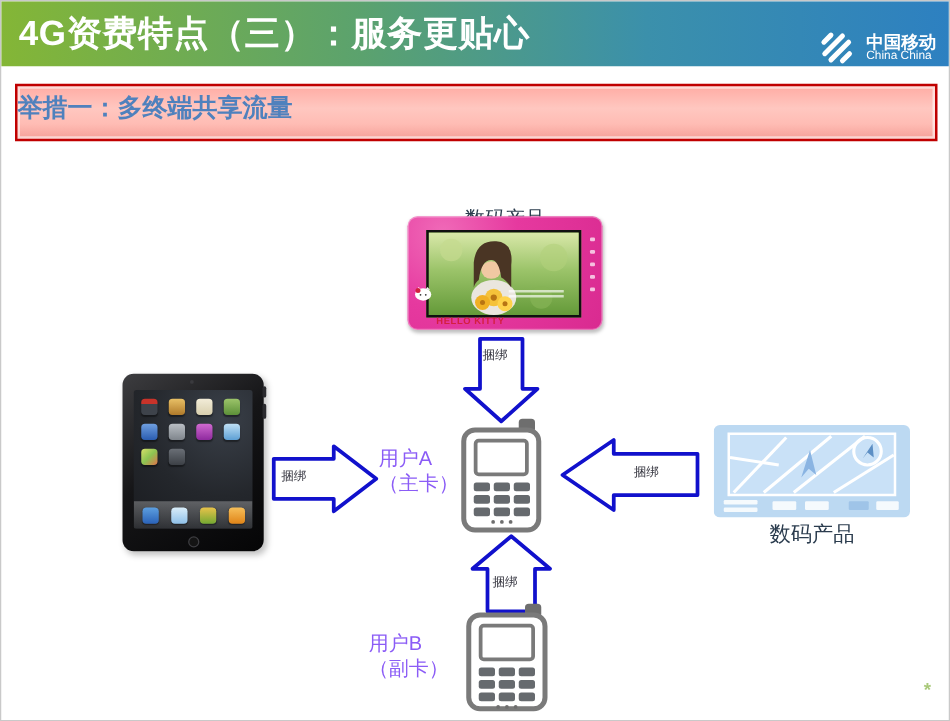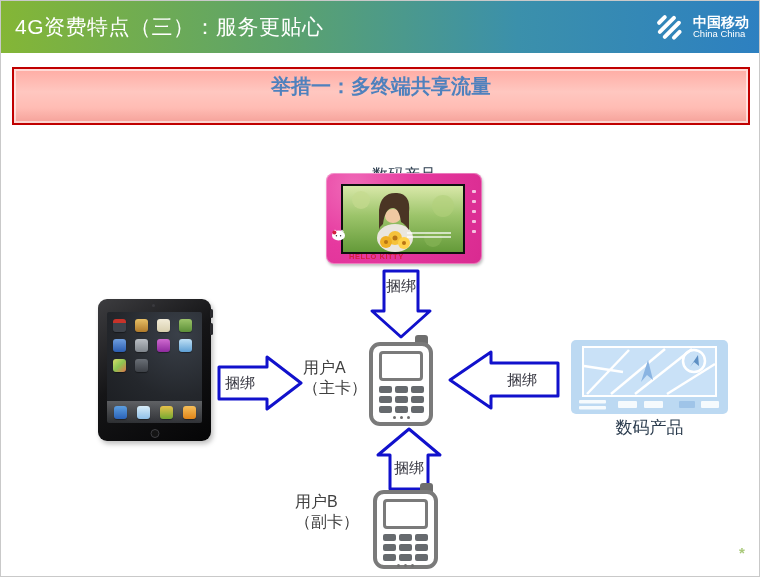--- a/index.html
+++ b/index.html
@@ -1,42 +1,42 @@
 <!DOCTYPE html>
 <html><head>
 <meta charset="utf-8">
 <style>
   html,body{margin:0;padding:0;background:#e8e8e8;font-family:"Liberation Sans","DejaVu Sans",sans-serif;}
   .slide{position:relative;width:760px;height:577px;background:#ffffff;overflow:hidden;border:1px solid #c9c9c9;box-sizing:border-box;}
 
   
   .header{position:absolute;left:0;top:0;width:760px;height:52px;
     background:linear-gradient(90deg,#84b636 0%,#5ba26e 38%,#3b90ab 68%,#2d80c1 100%);}
-  .header-title{position:absolute;left:14px;top:0;line-height:52px;font-size:21px;font-weight:normal;color:#ffffff;letter-spacing:.5px;white-space:nowrap;}
-  .logo{position:absolute;right:12px;top:8px;display:flex;align-items:center;gap:6px;}
+  .header-title{position:absolute;left:14px;top:0;line-height:52px;font-size:28px;font-weight:bold;color:#ffffff;letter-spacing:.5px;white-space:nowrap;}
+  .logo{position:absolute;right:12px;top:19px;display:flex;align-items:center;gap:6px;}
   .logo-mark{width:36px;height:36px;position:relative;}
   .logo-stripes{position:absolute;left:2px;top:2px;width:32px;height:32px;transform:rotate(-45deg);display:flex;flex-direction:column;justify-content:center;gap:3px;align-items:center;}
   .logo-stripes span{display:block;height:4px;border-radius:2px;background:#fff;}
   .ls1{width:12px;} .ls2{width:24px;} .ls3{width:24px;} .ls4{width:12px;}
   .logo-text{display:flex;flex-direction:column;line-height:1.05;}
   .logo-cn{color:#fff;font-size:14px;font-weight:bold;}
   .logo-en{color:#fff;font-size:9.5px;}
 
   
-  .banner{position:absolute;left:11px;top:66px;width:738px;height:58px;box-sizing:border-box;
+  .banner{position:absolute;left:11px;top:66px;width:738px;height:46px;box-sizing:border-box;
     border:2px solid #c00000;
     background:linear-gradient(180deg,#ffaca4 0%,#ffc7c0 42%,#ffbcb4 72%,#f5a199 100%);
     box-shadow:inset 0 0 0 2px rgba(255,255,255,.55);
-    text-align:center;}
+    text-align:left;}
   .banner-title{margin-top:4px;font-size:20px;font-weight:bold;color:#4f81bd;}
   .banner-sub{margin-top:2px;font-size:16.5px;font-weight:bold;color:#4f81bd;white-space:nowrap;}
 
   
   .dev-label{position:absolute;text-align:center;font-size:16px;color:#2b3c4e;}
-  .user-label{position:absolute;font-size:16px;color:#404040;line-height:1.25;}
+  .user-label{position:absolute;font-size:16px;color:#8b5cf6;line-height:1.25;}
 
   
   .frame{position:absolute;left:325px;top:172px;width:156px;height:91px;border-radius:8px;
     background:radial-gradient(circle at 18% 15%,#f06ab8 0%,#e6399f 40%,#d92a90 100%);
     box-shadow:inset 0 0 0 1px rgba(255,255,255,.35),1px 2px 3px rgba(0,0,0,.25);}
   .frame-photo{position:absolute;left:15px;top:11px;width:120px;height:66px;border:2px solid #101010;background:#7fae4e;}
   .frame-photo svg{display:block;}
   .frame-btns{position:absolute;right:6px;top:17px;display:flex;flex-direction:column;gap:7px;}
   .frame-btns span{width:4px;height:3px;background:rgba(255,255,255,.7);border-radius:1px;}
   .frame-bottom{position:absolute;left:5px;bottom:3px;display:flex;align-items:center;gap:3px;}
@@ -82,21 +82,21 @@
   .phone .body{position:absolute;left:0;top:0;right:0;bottom:0;background:#fff;border:4px solid #7a7a7a;border-radius:11px;}
   .phone .scr{margin:5px 6px 0;height:24px;border:3px solid #7a7a7a;border-radius:4px;background:#fff;}
   .phone .keys{display:grid;grid-template-columns:repeat(3,13px);grid-auto-rows:7px;gap:3px;justify-content:center;margin-top:5px;}
   .phone .keys span{background:#666a6e;border-radius:2px;}
   .phone .dots{display:flex;justify-content:center;gap:4px;margin-top:3px;}
   .phone .dots span{width:3px;height:3px;border-radius:50%;background:#6e6e6e;}
 
   
   .arrow{position:absolute;}
   .arrow svg{display:block;}
-  .arrow-label{position:absolute;font-size:15px;color:#3a3a44;white-space:nowrap;}
+  .arrow-label{position:absolute;font-size:10px;color:#3a3a44;white-space:nowrap;}
 
   
   .carnav{position:absolute;left:570px;top:339px;width:157px;height:74px;}
 
   
   .footer-mark{position:absolute;left:738px;top:543px;font-size:15px;font-weight:bold;color:#a9c97a;}
 </style>
 </head>
 <body>
 
@@ -281,21 +281,21 @@
   </div>
   <div class="dev-label" style="left:570px;top:415px;width:157px;font-size:17px;">数码产品</div>
 
   <div class="arrow" style="left:374px;top:426px;width:68px;height:64px;">
     <svg width="68" height="64" viewBox="0 0 68 64">
       <path d="M34,2 L65,28 L53,28 L53,62 L15,62 L15,28 L3,28 Z" fill="#ffffff" stroke="#1111cc" stroke-width="3" stroke-linejoin="round"></path>
     </svg>
     <div class="arrow-label" style="left:19px;top:32px;">捆绑</div>
   </div>
 
-  <div class="user-label" style="left:294px;top:491px;">
+  <div class="user-label" style="left:294px;top:505px;">
     <div>用户B</div>
     <div>（副卡）</div>
   </div>
 
   <div class="phone" style="left:372px;top:489px;width:65px;height:79px;">
     <div class="nub" style="right:5px;"></div>
     <div class="body">
       <div class="scr"></div>
       <div class="keys">
           <span></span>

